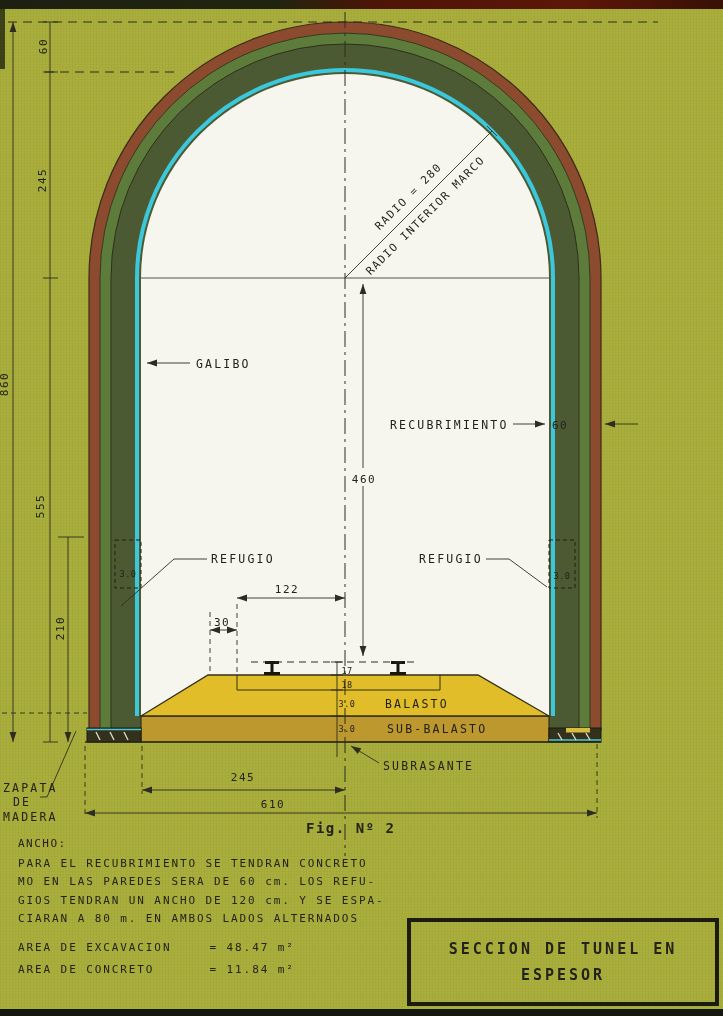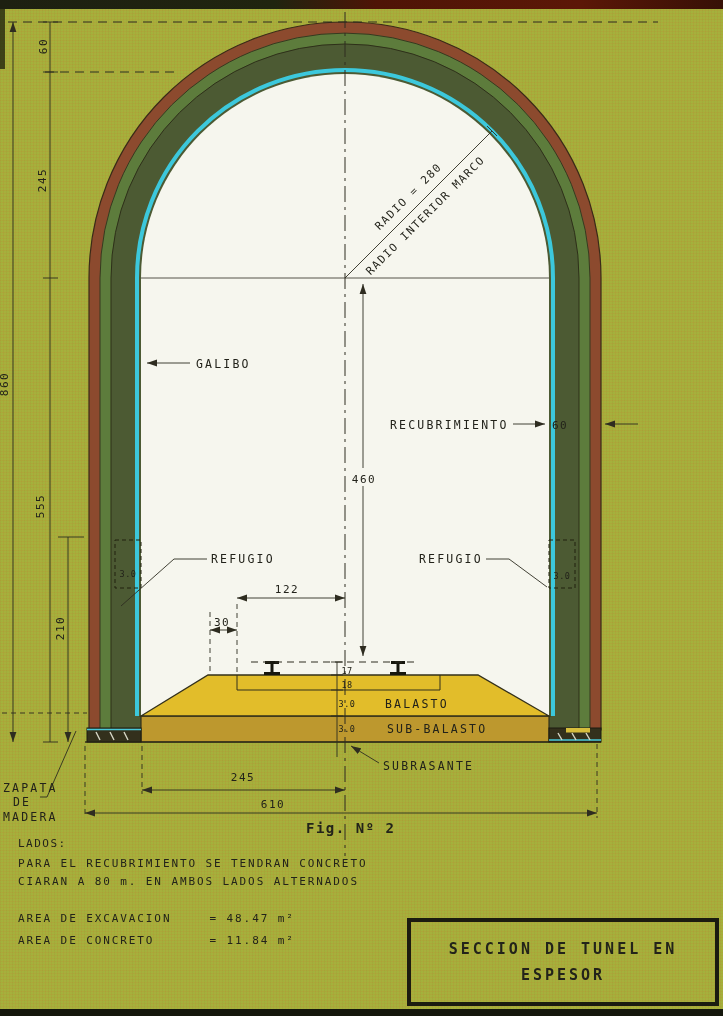--- a/index.html
+++ b/index.html
@@ -19,21 +19,21 @@
   .edge.bottom{left:0;top:1009px;width:723px;height:7px;background:#15170c;}
   .edge.left{left:0;top:9px;width:5px;height:60px;background:rgba(25,30,12,.75);}
   svg{position:absolute;left:0;top:0;}
   svg text{fill:#22221a;}
   .t{font-family:"DejaVu Sans Mono",monospace;font-size:11.5px;letter-spacing:2.2px;}
   .dim{font-family:"DejaVu Sans Mono",monospace;font-size:11px;letter-spacing:1.5px;}
   .sm{font-family:"DejaVu Sans Mono",monospace;font-size:8.5px;letter-spacing:.5px;}
   .note{position:absolute;left:18px;top:835px;width:400px;font-size:11px;
         letter-spacing:1.9px;line-height:18.6px;white-space:nowrap;}
   .note .heading{letter-spacing:1.5px;margin-bottom:1px;}
-  .note .areas{margin-top:16px;line-height:22px;}
+  .note .areas{margin-top:8px;line-height:22px;}
   .note .areas .lbl{display:inline-block;width:183px;}
   .figcap{position:absolute;left:306px;top:820px;font-size:14px;font-weight:bold;
           letter-spacing:1.5px;}
   .titlebox{position:absolute;left:407px;top:918px;width:304px;height:80px;
             border:4px solid #1b1b10;display:flex;flex-direction:column;
             align-items:center;justify-content:center;gap:8px;
             font-size:15px;font-weight:bold;letter-spacing:3px;}
 </style>
 </head>
 <body>
@@ -189,22 +189,24 @@
       <line x1="142" y1="790" x2="345" y2="790" marker-start="url(#ar)" marker-end="url(#ar)"></line>
       <line x1="85" y1="813" x2="597" y2="813" marker-start="url(#ar)" marker-end="url(#ar)"></line>
     </g>
     <text class="dim" x="243" y="781" text-anchor="middle" letter-spacing="3">245</text>
     <text class="dim" x="273" y="808" text-anchor="middle" letter-spacing="3">610</text>
   </svg>
 
   <div class="figcap">Fig. Nº 2</div>
 
   <div class="note">
-    <div class="heading">LADOS:</div>
+    <div class="heading">ANCHO:</div>
     <div>PARA EL RECUBRIMIENTO SE TENDRAN CONCRETO</div>
+    <div>MO EN LAS PAREDES SERA DE 60 cm. LOS REFU-</div>
+    <div>GIOS TENDRAN UN ANCHO DE 120 cm. Y SE ESPA-</div>
     <div>CIARAN A 80 m. EN AMBOS LADOS ALTERNADOS</div>
     <div class="areas">
       <div>
         <span class="lbl">AREA DE EXCAVACION</span>
         <span>= 48.47 m²</span>
       </div>
       <div>
         <span class="lbl">AREA DE CONCRETO</span>
         <span>= 11.84 m²</span>
       </div>

